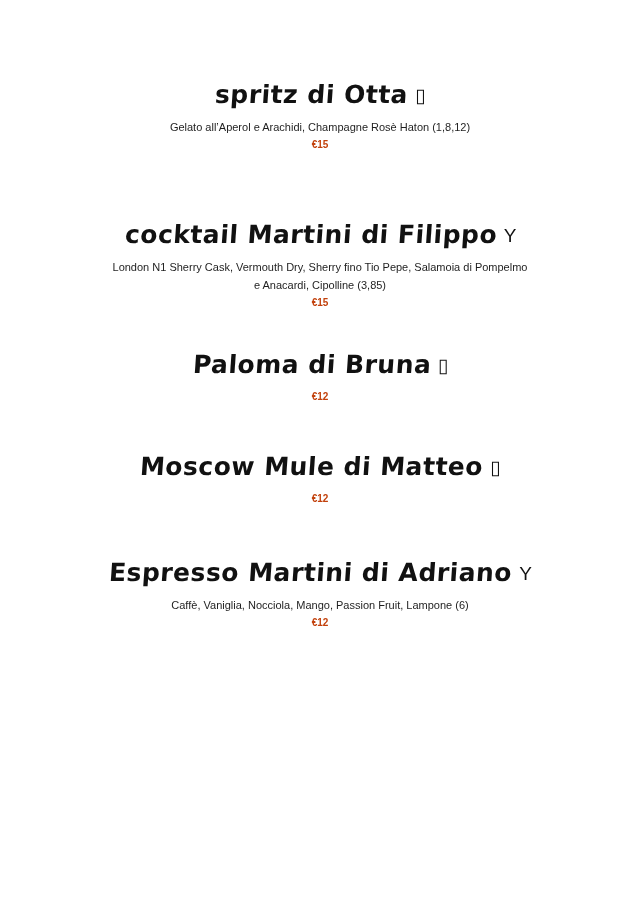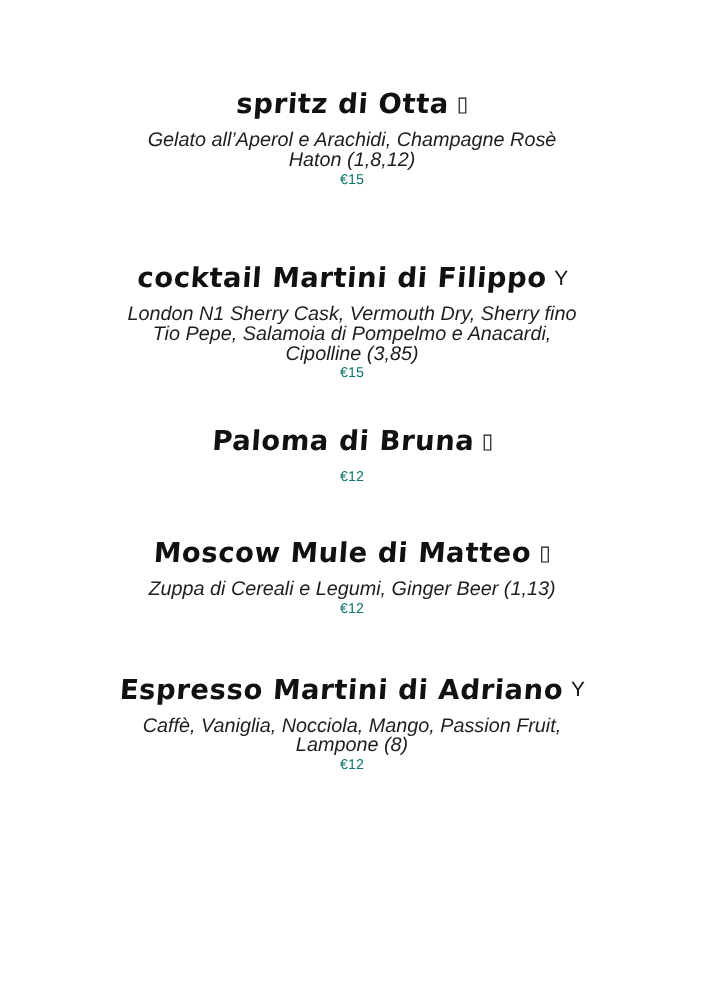--- a/index.html
+++ b/index.html
@@ -50,32 +50,32 @@
   .glass-icon {
     display: inline-block;
     font-size: 19px;
     line-height: 1;
     color: #111111;
     position: relative;
     top: 1px;
   }
 
   .drink-desc {
-    font-size: 18px;
+    font-size: 11px;
     line-height: 18px;
     color: #1e1e1e;
     margin: 0 auto;
     max-width: 420px;
-    font-style: italic;
   }
 
   .drink-price {
-    font-size: 13px;
+    font-size: 10px;
     line-height: 18px;
-    color: #0f766e;
+    color: #c2410c;
+    font-weight: bold;
   }
 
   
   .item-1 { margin-top: 10px; }
   .item-2 { margin-top: 66px; }
   .item-3 { margin-top: 38px; }
   .item-4 { margin-top: 46px; }
   .item-5 { margin-top: 50px; }
 
   .title-gap { height: 9px; }
@@ -113,27 +113,26 @@
     <div class="title-gap"></div>
     <div class="drink-price">€12</div>
   </div>
 
   <div class="drink-item item-4">
     <div class="drink-title-row">
       <span class="drink-title">Moscow Mule di Matteo</span>
       <span class="glass-icon">▯</span>
     </div>
     <div class="title-gap"></div>
-    <div class="drink-desc">Zuppa di Cereali e Legumi, Ginger Beer (1,13)</div>
     <div class="drink-price">€12</div>
   </div>
 
   <div class="drink-item item-5">
     <div class="drink-title-row">
       <span class="drink-title">Espresso Martini di Adriano</span>
       <span class="glass-icon">Υ</span>
     </div>
     <div class="title-gap"></div>
-    <div class="drink-desc">Caffè, Vaniglia, Nocciola, Mango, Passion Fruit, Lampone (8)</div>
+    <div class="drink-desc">Caffè, Vaniglia, Nocciola, Mango, Passion Fruit, Lampone (6)</div>
     <div class="drink-price">€12</div>
   </div>
 
 </div>
 
 </body></html>

